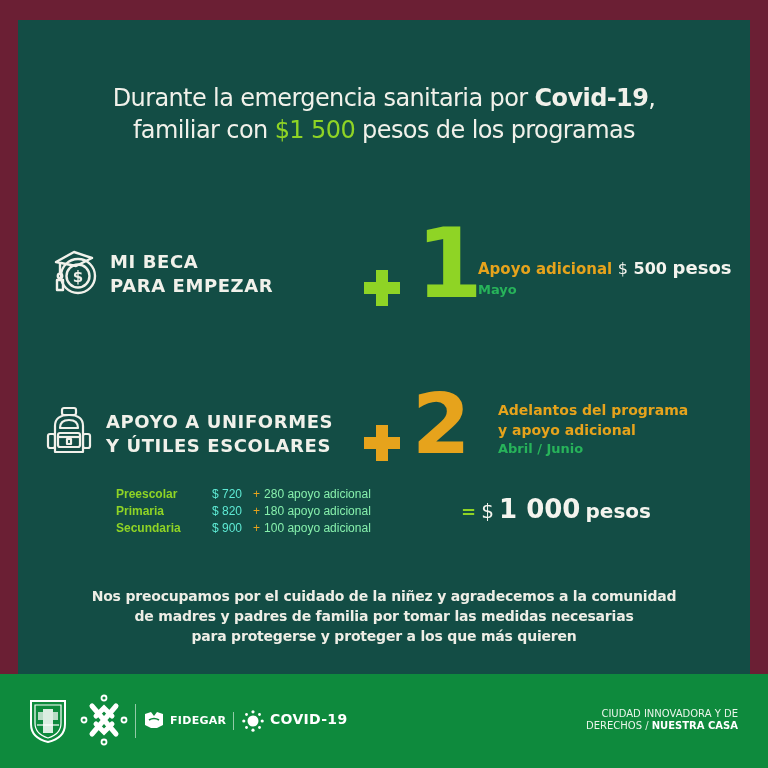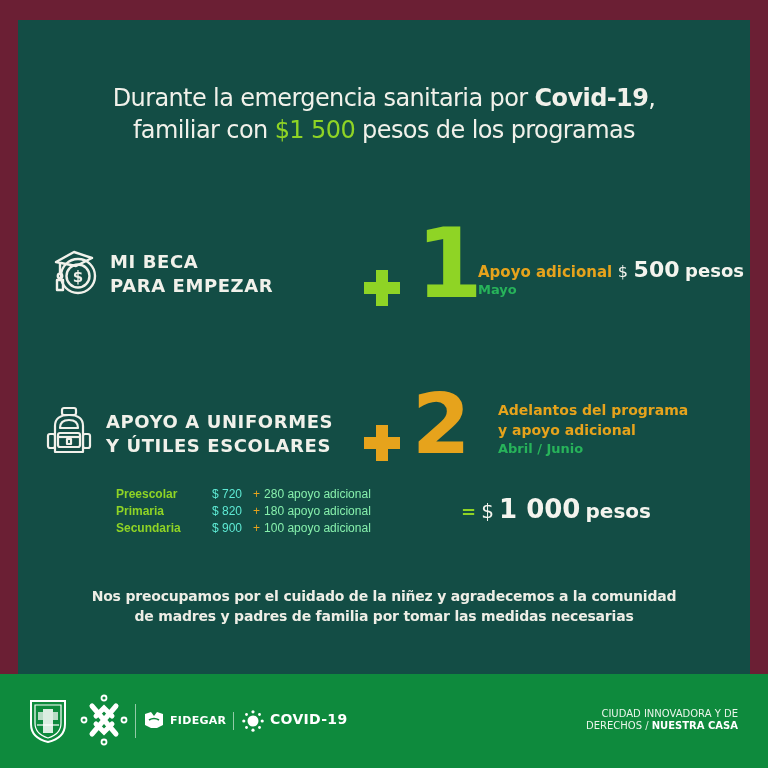--- a/index.html
+++ b/index.html
@@ -99,21 +99,21 @@
       <div>PARA EMPEZAR</div>
     </div>
     <svg class="big-plus" style="left:346px; top:250px;" width="36" height="36" viewBox="0 0 36 36">
       <rect x="12" y="0" width="12" height="36" fill="#8fd425"></rect>
       <rect x="0" y="12" width="36" height="12" fill="#8fd425"></rect>
     </svg>
     <div class="big-num lime" style="left:398px; top:196px; font-size:96px;">1</div>
     <div class="side-text" style="left:460px; top:237px; white-space:nowrap;">
       <span class="orange" style="font-size:15px;">Apoyo adicional</span>
       <span class="white" style="font-size:16px; font-weight:normal;">$</span>
-      <span class="white" style="font-size:22px;">500</span>
+      <span class="white" style="font-size:16px;">500</span>
       <span class="white" style="font-size:18px;">pesos</span>
     </div>
     <div class="side-text green" style="left:460px; top:262px; font-size:13px;">Mayo</div>
   </div>
 
   <div>
     <svg class="icon" style="left:28px; top:386px;" width="46" height="50" viewBox="0 0 46 50">
       <g fill="none" stroke="#f1f1ea" stroke-width="2.2" stroke-linejoin="round">
         <rect x="16" y="2" width="14" height="7" rx="2"></rect>
         <path d="M9 46 L9 20 Q9 9 23 9 Q37 9 37 20 L37 46 Z"></path>
@@ -165,20 +165,21 @@
   <div class="total">
     <span class="eq">=</span>
     <span class="cur">$</span>
     <span class="num">1 000</span>
     <span class="unit">pesos</span>
   </div>
 
   <div class="closing">
     <div>Nos preocupamos por el cuidado de la niñez y agradecemos a la comunidad</div>
     <div>de madres y padres de familia por tomar las medidas necesarias</div>
+    <div>para protegerse y proteger a los que más quieren</div>
   </div>
 </div>
 
 <div class="footer">
   <svg style="position:absolute; left:28px; top:24px;" width="40" height="46" viewBox="0 0 40 46">
     <path d="M3 3 L37 3 L37 26 Q37 40 20 44 Q3 40 3 26 Z" fill="none" stroke="#ffffff" stroke-width="2"></path>
     <path d="M7 7 L33 7 L33 25 Q33 36 20 40 Q7 36 7 25 Z" fill="none" stroke="#ffffff" stroke-width="1.2"></path>
     <rect x="15" y="11" width="10" height="24" fill="#ffffff" opacity="0.85"></rect>
     <rect x="10" y="14" width="5" height="8" fill="#ffffff" opacity="0.7"></rect>
     <rect x="25" y="14" width="5" height="8" fill="#ffffff" opacity="0.7"></rect>

